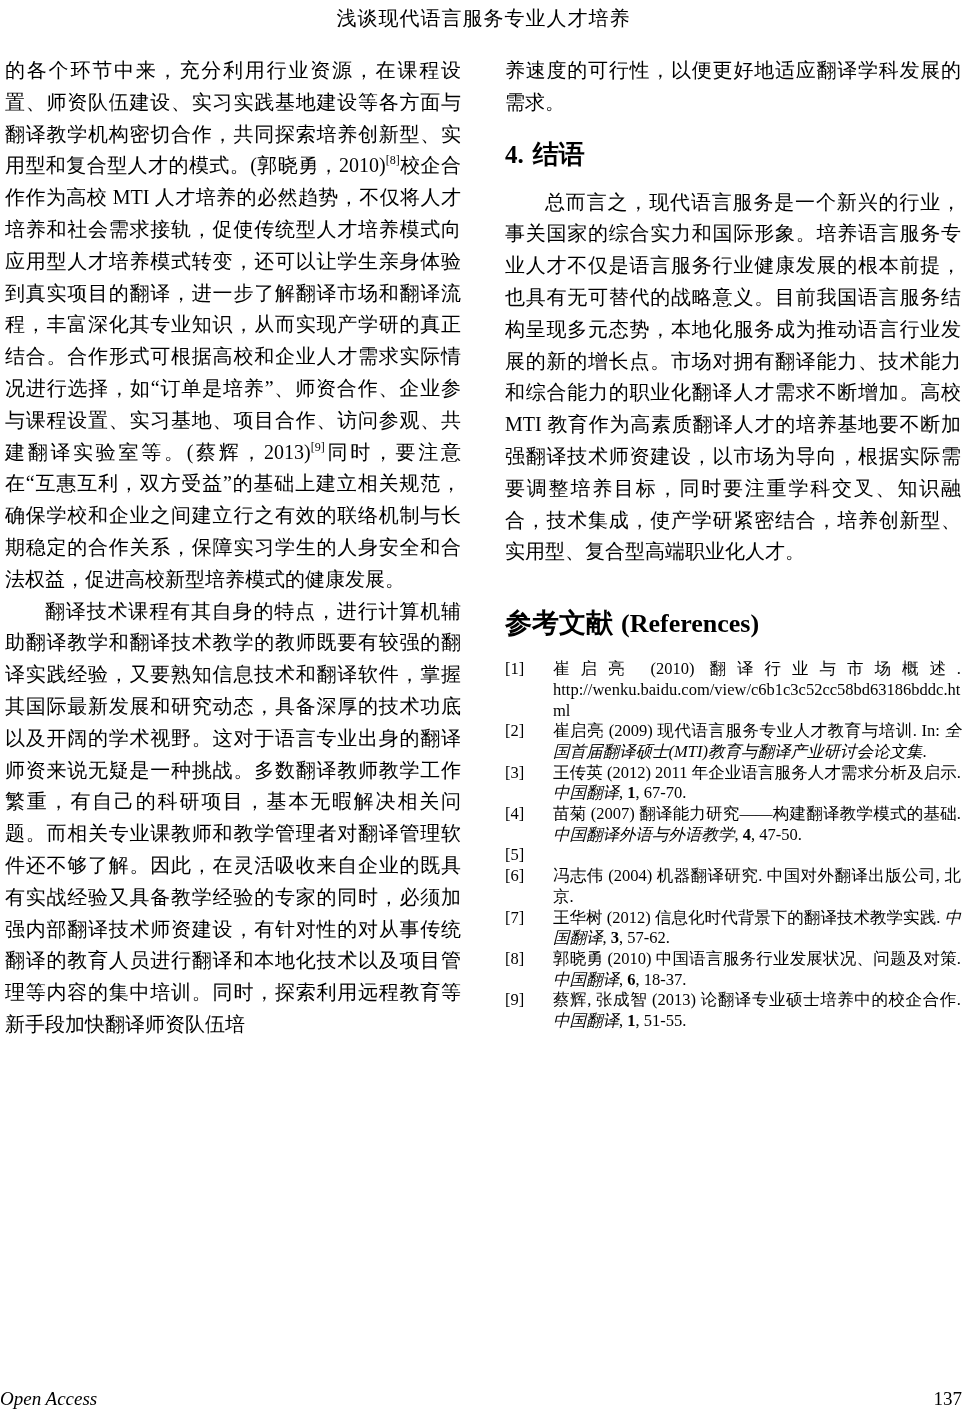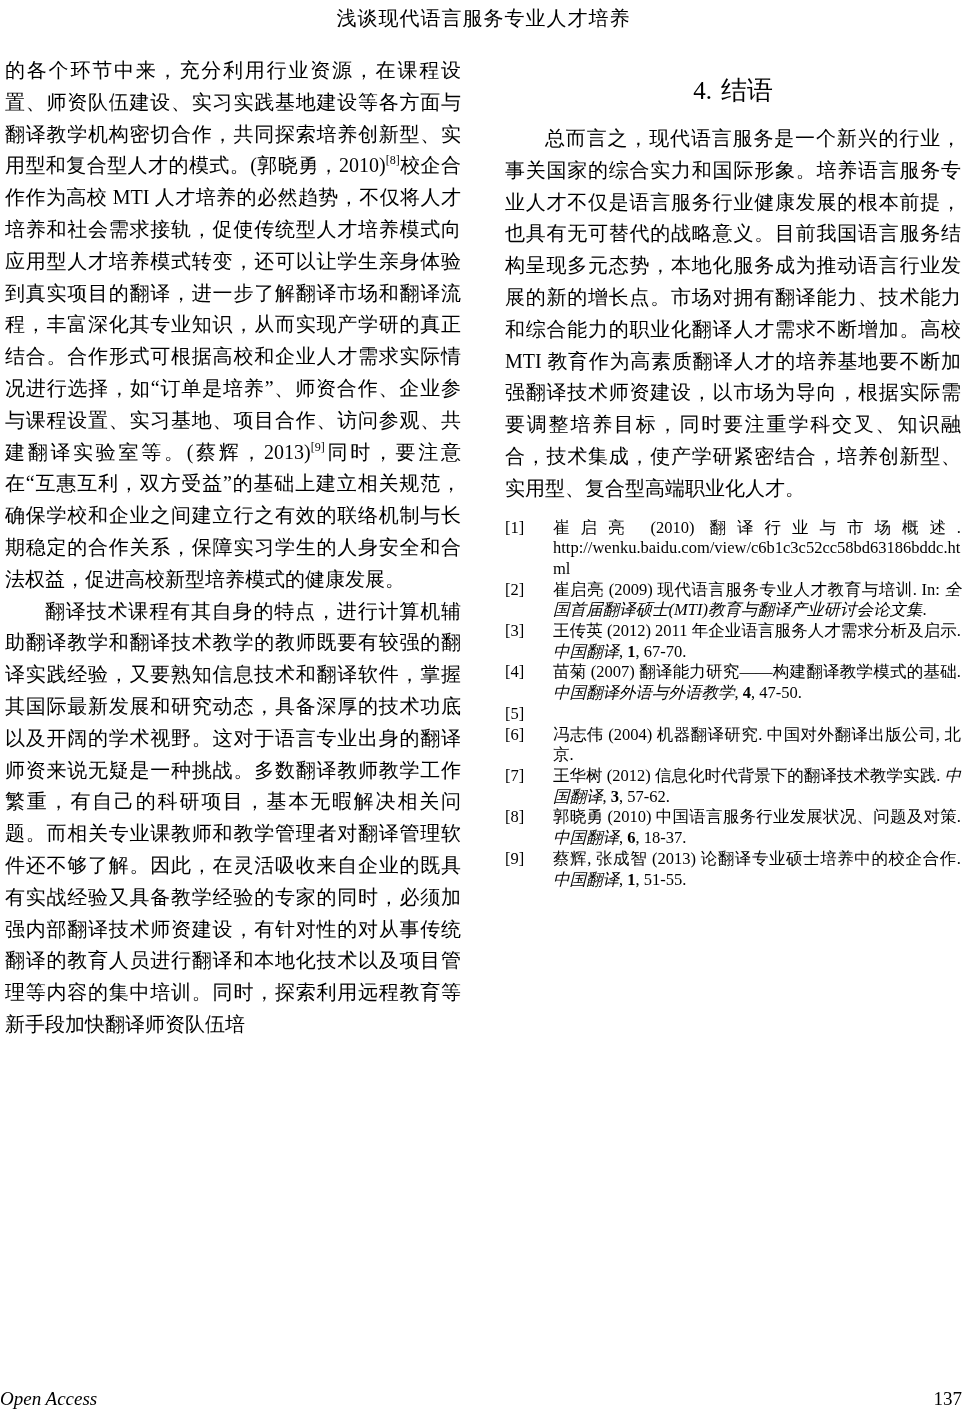--- a/index.html
+++ b/index.html
@@ -26,21 +26,21 @@
     width: 456px;
     font-size: 20px;
     line-height: 31.8px;
     text-align: justify;
   }
   .col-left  { left: 5px; }
   .col-right { left: 505px; }
   .col p { margin: 0; }
   .indent { text-indent: 2em; }
   .seg-sup { font-size: 12px; line-height: 0; vertical-align: super; }
-  .sec-heading { margin-top: 16px; margin-bottom: 12px; line-height: 38px; font-weight: normal; text-align: center; }
+  .sec-heading { margin-top: 16px; margin-bottom: 12px; line-height: 38px; font-weight: bold; text-align: left; }
   .sec-num   { font-family: "Liberation Serif", "DejaVu Serif", serif; font-size: 25px; }
   .sec-title { font-family: "Liberation Sans", "DejaVu Sans", sans-serif; font-size: 26px; margin-left: 9px; }
   .refs-heading { margin-top: 34px; line-height: 42px; font-weight: bold; text-align: left; }
   .refs-zh { font-family: "Liberation Sans", "DejaVu Sans", sans-serif; font-size: 27px; }
   .refs-en { font-family: "Liberation Serif", "DejaVu Serif", serif; font-size: 26px; margin-left: 8px; }
   .refs-list { margin-top: 13px; font-size: 16.5px; line-height: 20.7px; }
   .ref-item { display: flex; }
   .ref-num  { flex: none; width: 48px; }
   .ref-text { flex: 1; text-align: justify; overflow-wrap: anywhere; }
   .seg-i { font-style: italic; }
@@ -55,25 +55,29 @@
 <div class="page">
 
   <div class="header-title">浅谈现代语言服务专业人才培养</div>
 
   <div class="col col-left">
     <p><span>的各个环节中来，充分利用行业资源，在课程设置、师资队伍建设、实习实践基地建设等各方面与翻译教学机构密切合作，共同探索培养创新型、实用型和复合型人才的模式。(郭晓勇，2010)</span><sup class="seg-sup">[8]</sup><span>校企合作作为高校 MTI 人才培养的必然趋势，不仅将人才培养和社会需求接轨，促使传统型人才培养模式向应用型人才培养模式转变，还可以让学生亲身体验到真实项目的翻译，进一步了解翻译市场和翻译流程，丰富深化其专业知识，从而实现产学研的真正结合。合作形式可根据高校和企业人才需求实际情况进行选择，如“订单是培养”、师资合作、企业参与课程设置、实习基地、项目合作、访问参观、共建翻译实验室等。(蔡辉，2013)</span><sup class="seg-sup">[9]</sup><span>同时，要注意在“互惠互利，双方受益”的基础上建立相关规范，确保学校和企业之间建立行之有效的联络机制与长期稳定的合作关系，保障实习学生的人身安全和合法权益，促进高校新型培养模式的健康发展。</span></p>
     <p class="indent">翻译技术课程有其自身的特点，进行计算机辅助翻译教学和翻译技术教学的教师既要有较强的翻译实践经验，又要熟知信息技术和翻译软件，掌握其国际最新发展和研究动态，具备深厚的技术功底以及开阔的学术视野。这对于语言专业出身的翻译师资来说无疑是一种挑战。多数翻译教师教学工作繁重，有自己的科研项目，基本无暇解决相关问题。而相关专业课教师和教学管理者对翻译管理软件还不够了解。因此，在灵活吸收来自企业的既具有实战经验又具备教学经验的专家的同时，必须加强内部翻译技术师资建设，有针对性的对从事传统翻译的教育人员进行翻译和本地化技术以及项目管理等内容的集中培训。同时，探索利用远程教育等新手段加快翻译师资队伍培</p>
   </div>
 
   <div class="col col-right">
+    <p>养速度的可行性，以便更好地适应翻译学科发展的需求。</p>
     <div class="sec-heading">
       <span class="sec-num">4.</span><span class="sec-title">结语</span>
     </div>
     <p class="indent">总而言之，现代语言服务是一个新兴的行业，事关国家的综合实力和国际形象。培养语言服务专业人才不仅是语言服务行业健康发展的根本前提，也具有无可替代的战略意义。目前我国语言服务结构呈现多元态势，本地化服务成为推动语言行业发展的新的增长点。市场对拥有翻译能力、技术能力和综合能力的职业化翻译人才需求不断增加。高校 MTI 教育作为高素质翻译人才的培养基地要不断加强翻译技术师资建设，以市场为导向，根据实际需要调整培养目标，同时要注重学科交叉、知识融合，技术集成，使产学研紧密结合，培养创新型、实用型、复合型高端职业化人才。</p>
 
+    <div class="refs-heading">
+      <span class="refs-zh">参考文献</span><span class="refs-en">(References)</span>
+    </div>
     <div class="refs-list">
         <div class="ref-item">
           <span class="ref-num">[1]</span>
           <span class="ref-text"><span>崔启亮 (2010) 翻译行业与市场概述. </span><span class="seg-url">http://wenku.baidu.com/view/c6b1c3c52cc58bd63186bddc.html</span></span>
         </div>
         <div class="ref-item">
           <span class="ref-num">[2]</span>
           <span class="ref-text"><span>崔启亮 (2009) 现代语言服务专业人才教育与培训. In: </span><span class="seg-i">全国首届翻译硕士(MTI)教育与翻译产业研讨会论文集</span><span>.</span></span>
         </div>
         <div class="ref-item">

